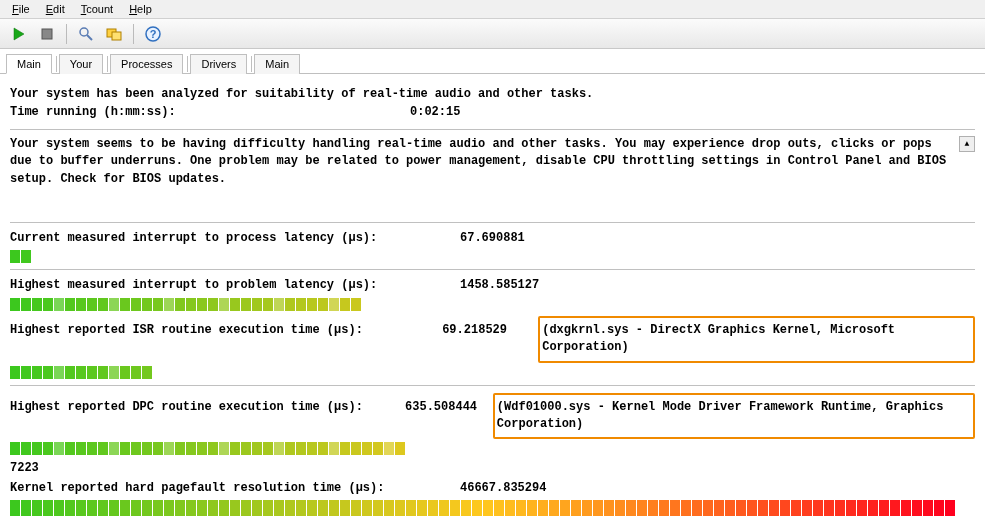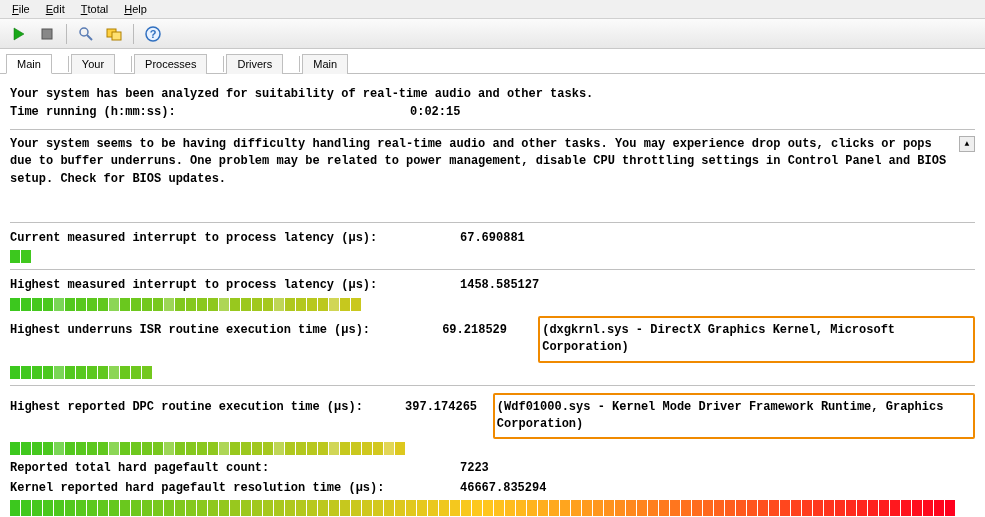--- a/index.html
+++ b/index.html
@@ -43,21 +43,21 @@
     display: flex;
     border-bottom: 1px solid #bfbfbf;
     padding: 4px 6px 0 6px;
     font-size: 11px;
     background: #fff;
   }
   .tab {
     padding: 3px 10px;
     border: 1px solid #bfbfbf;
     border-bottom: none;
-    margin-right: 14px;
+    margin-right: 2px;
     background: #f5f5f5;
     position: relative;
     top: 1px;
     cursor: default;
   }
   .tab.active {
     background: #fff;
     border-bottom: 1px solid #fff;
     top: 1px;
   }
@@ -114,21 +114,21 @@
     padding-right: 18px;
     font-family: Liberation Mono, monospace;
   }
 </style>
 </head>
 <body>
 
 <div class="menubar">
   <div class="menubar-item"><span class="ul">F</span><span>ile</span></div>
   <div class="menubar-item"><span class="ul">E</span><span>dit</span></div>
-  <div class="menubar-item"><span class="ul">T</span><span>total</span></div>
+  <div class="menubar-item"><span class="ul">T</span><span>count</span></div>
   <div class="menubar-item"><span class="ul">H</span><span>elp</span></div>
 </div>
 
 <div class="toolbar">
   <div class="tb-btn">
     <svg width="14" height="14">
         <polygon points="2,1 12,7 2,13" fill="#18a818" stroke="#0c700c" stroke-width="0.5"></polygon>
       </svg>
   </div>
   <div class="tb-btn">
@@ -191,21 +191,21 @@
     <span class="value">67.690881</span>
   </div>
   <div class="bargraph" id="bar1">
       <div class="seg" style="background: rgb(60, 200, 30);"></div>
       <div class="seg" style="background: rgb(65, 200, 30);"></div>
     </div>
 
   <div class="section-sep"></div>
 
   <div class="row">
-    <span class="label">Highest measured interrupt to process latency (µs):</span>
+    <span class="label">Highest measured interrupt to problem latency (µs):</span>
     <span class="value">1458.585127</span>
   </div>
   <div class="bargraph" id="bar2">
       <div class="seg" style="background: rgb(60, 200, 30);"></div>
       <div class="seg" style="background: rgb(65, 200, 30);"></div>
       <div class="seg" style="background: rgb(69, 200, 30);"></div>
       <div class="seg" style="background: rgb(74, 200, 30);"></div>
       <div class="seg" style="background: rgba(78, 200, 30, 0.75);"></div>
       <div class="seg" style="background: rgb(83, 200, 30);"></div>
       <div class="seg" style="background: rgb(88, 200, 30);"></div>
@@ -230,21 +230,21 @@
       <div class="seg" style="background: rgb(175, 200, 30);"></div>
       <div class="seg" style="background: rgb(179, 200, 30);"></div>
       <div class="seg" style="background: rgb(184, 200, 30);"></div>
       <div class="seg" style="background: rgb(188, 200, 30);"></div>
       <div class="seg" style="background: rgba(193, 200, 30, 0.75);"></div>
       <div class="seg" style="background: rgb(198, 200, 30);"></div>
       <div class="seg" style="background: rgb(202, 200, 30);"></div>
     </div>
 
   <div class="row">
-    <span class="label">Highest underruns ISR routine execution time (µs):</span>
+    <span class="label">Highest reported ISR routine execution time (µs):</span>
     <span class="value">69.218529</span>
     <span class="highlight-box">(dxgkrnl.sys - DirectX Graphics Kernel, Microsoft Corporation)</span>
   </div>
   <div class="bargraph" id="bar3">
       <div class="seg" style="background: rgb(60, 200, 30);"></div>
       <div class="seg" style="background: rgb(65, 200, 30);"></div>
       <div class="seg" style="background: rgb(69, 200, 30);"></div>
       <div class="seg" style="background: rgb(74, 200, 30);"></div>
       <div class="seg" style="background: rgba(78, 200, 30, 0.75);"></div>
       <div class="seg" style="background: rgb(83, 200, 30);"></div>
@@ -254,21 +254,21 @@
       <div class="seg" style="background: rgba(101, 200, 30, 0.75);"></div>
       <div class="seg" style="background: rgb(106, 200, 30);"></div>
       <div class="seg" style="background: rgb(110, 200, 30);"></div>
       <div class="seg" style="background: rgb(115, 200, 30);"></div>
     </div>
 
   <div class="section-sep"></div>
 
   <div class="row">
     <span class="label">Highest reported DPC routine execution time (µs):</span>
-    <span class="value">397.174265</span>
+    <span class="value">635.508444</span>
     <span class="highlight-box">(Wdf01000.sys - Kernel Mode Driver Framework Runtime, Graphics Corporation)</span>
   </div>
   <div class="bargraph" id="bar4">
       <div class="seg" style="background: rgb(60, 200, 30);"></div>
       <div class="seg" style="background: rgb(65, 200, 30);"></div>
       <div class="seg" style="background: rgb(69, 200, 30);"></div>
       <div class="seg" style="background: rgb(74, 200, 30);"></div>
       <div class="seg" style="background: rgba(78, 200, 30, 0.75);"></div>
       <div class="seg" style="background: rgb(83, 200, 30);"></div>
       <div class="seg" style="background: rgb(88, 200, 30);"></div>
@@ -297,21 +297,20 @@
       <div class="seg" style="background: rgba(193, 200, 30, 0.75);"></div>
       <div class="seg" style="background: rgb(198, 200, 30);"></div>
       <div class="seg" style="background: rgb(202, 200, 30);"></div>
       <div class="seg" style="background: rgb(207, 200, 30);"></div>
       <div class="seg" style="background: rgb(211, 200, 30);"></div>
       <div class="seg" style="background: rgba(216, 200, 30, 0.75);"></div>
       <div class="seg" style="background: rgb(221, 200, 30);"></div>
     </div>
 
   <div class="row">
-    <span class="label">Reported total hard pagefault count:</span>
     <span class="value">7223</span>
   </div>
   <div class="row">
     <span class="label">Kernel reported hard pagefault resolution time (µs):</span>
     <span class="value">46667.835294</span>
   </div>
   <div class="bargraph" id="bar5" style="height:16px">
       <div class="seg" style="background: rgb(60, 200, 30);"></div>
       <div class="seg" style="background: rgb(65, 200, 30);"></div>
       <div class="seg" style="background: rgb(69, 200, 30);"></div>

